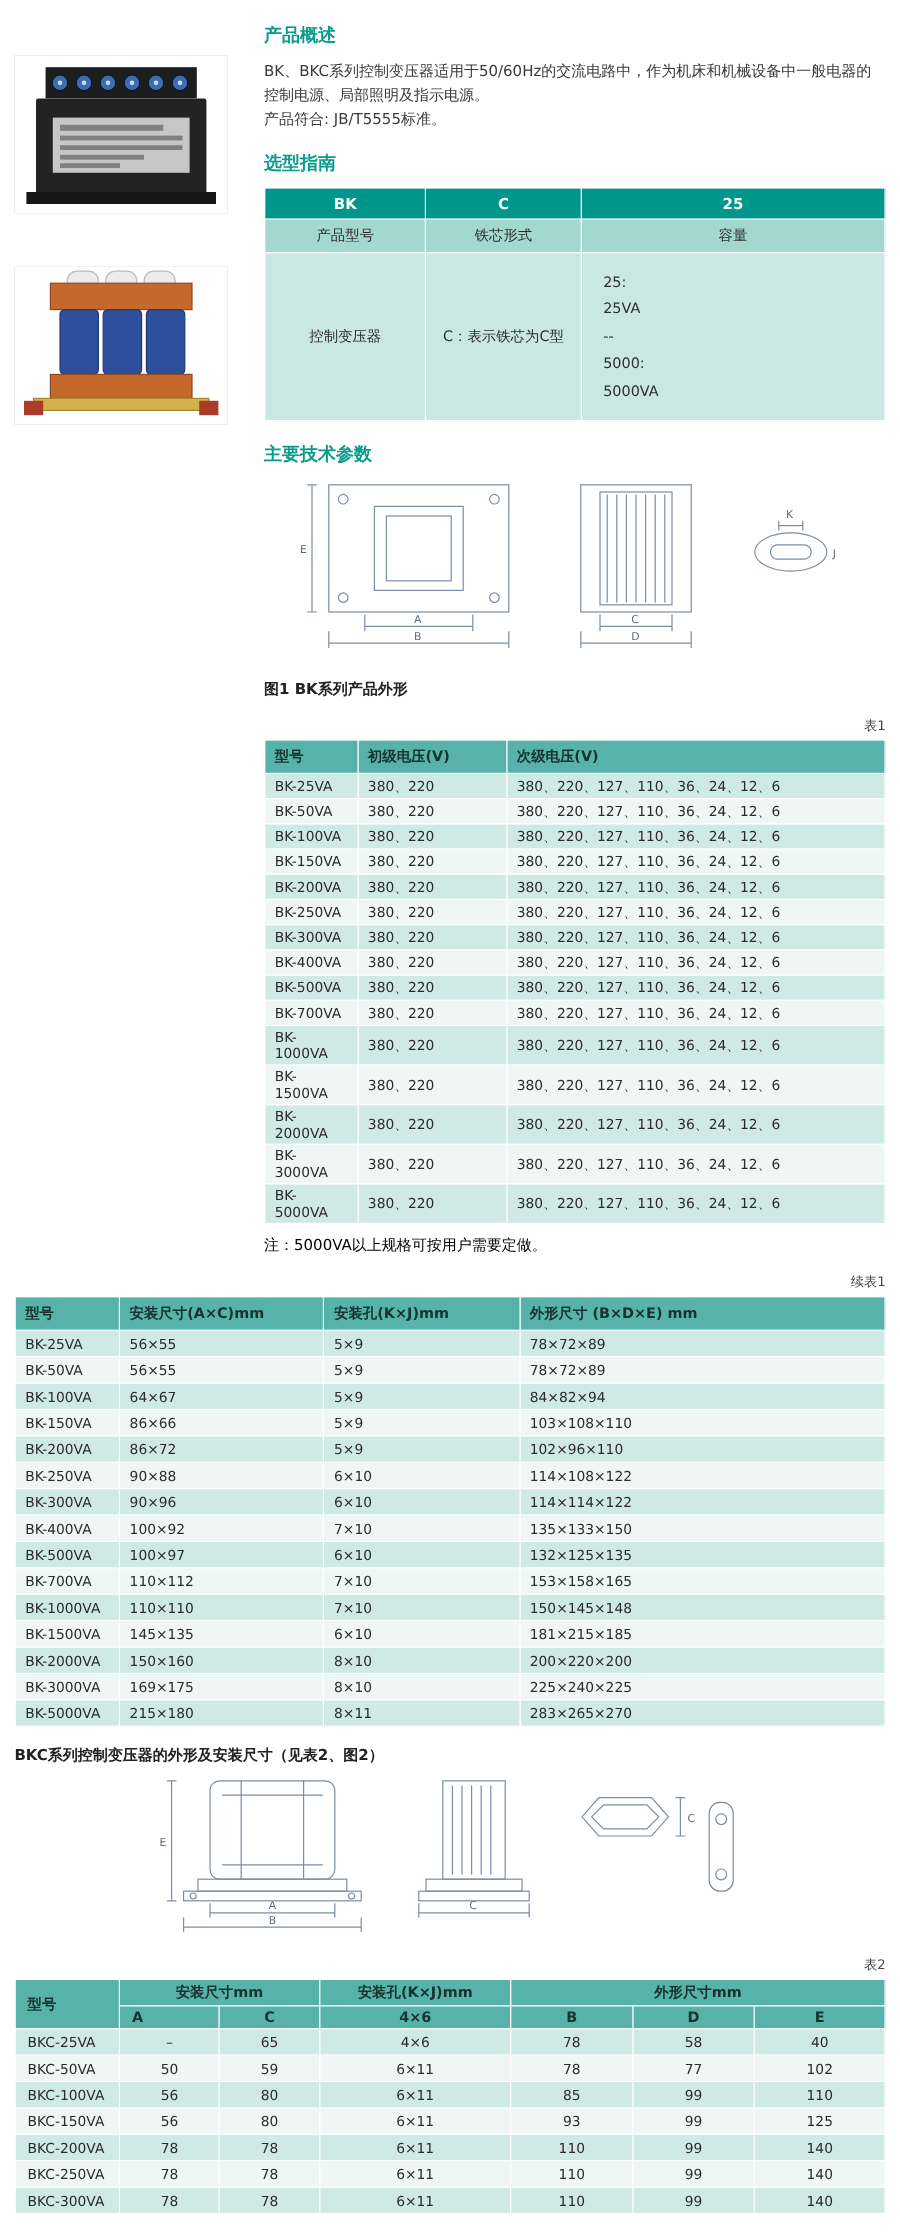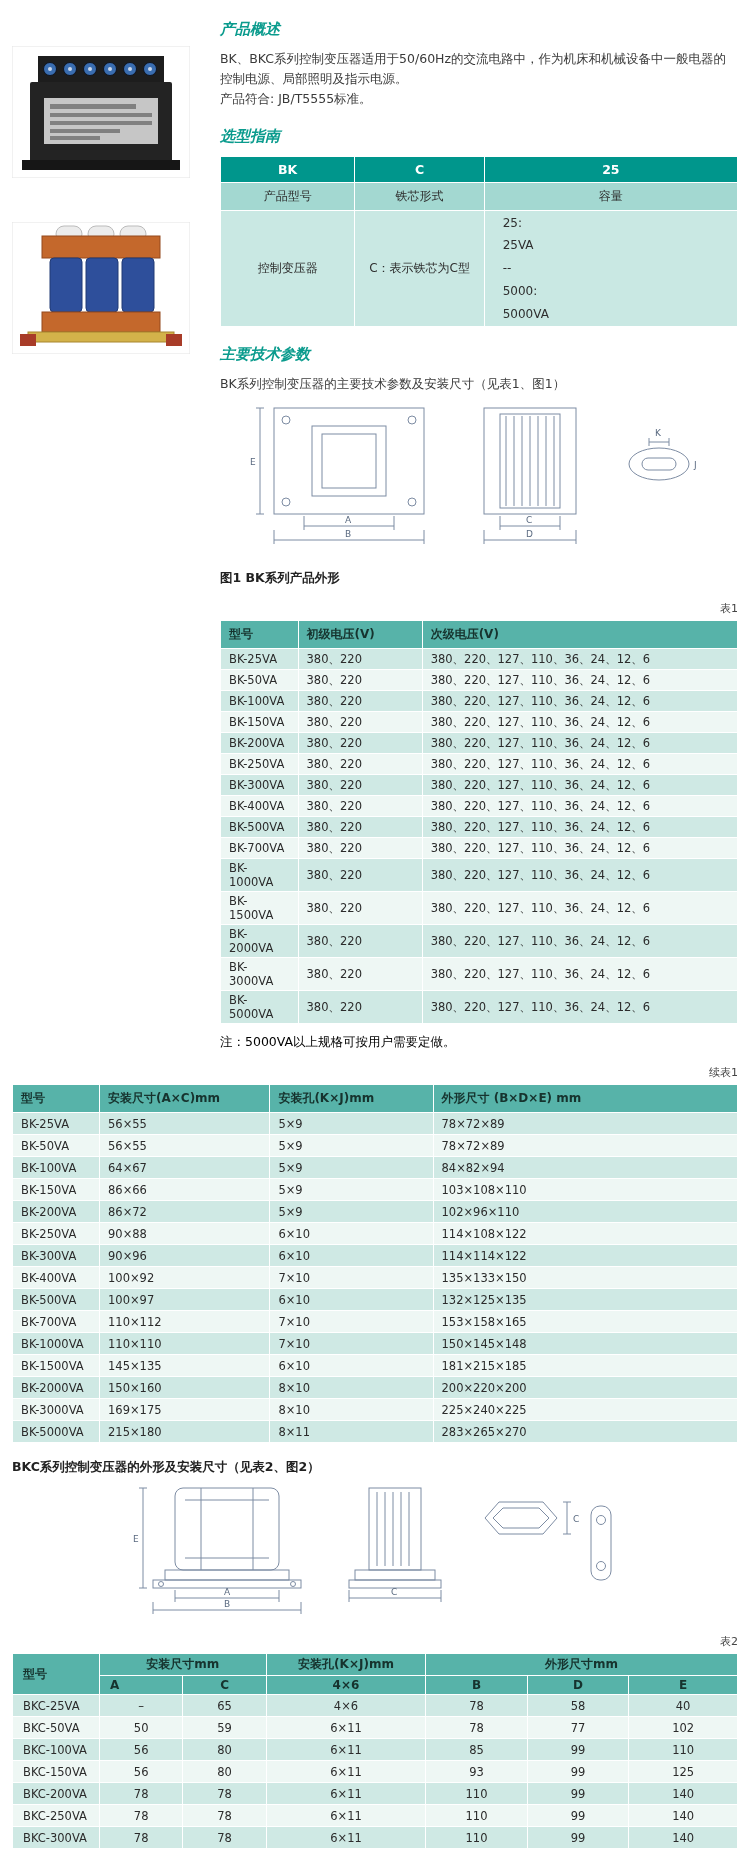--- a/index.html
+++ b/index.html
@@ -7,33 +7,33 @@
   .page {
     width:750px; height:1866px; margin:0 auto; background:#ffffff;
     padding:12px 12px 0 12px; overflow:hidden;
     font-family:"DejaVu Sans","Liberation Sans",sans-serif; color:#333;
   }
   .top { display:flex; gap:26px; }
   .photos { flex:0 0 182px; display:flex; flex-direction:column; gap:40px; padding-top:34px; }
   .photo { width:178px; }
   .right-col { flex:1; min-width:0; padding-top:2px; }
 
-  h2.sec { color:#0a9b8d; font-size:15px; font-weight:bold; margin:6px 0 10px;font-style:italic; }
+  h2.sec { color:#0a9b8d; font-size:15px; font-weight:bold; margin:6px 0 10px; }
   h2.sec.mt { margin-top:18px; }
   p.txt { font-size:12.5px; line-height:1.6; color:#3a3a3a; }
 
   table { border-collapse:collapse; width:100%; }
   th, td { border:1px solid #ffffff; font-size:12px; }
 
   
   .sel-table { margin-top:6px; }
   .sel-table th { height:26px; background:#00968c; color:#ffffff; font-weight:bold; text-align:center; font-size:12.5px; }
   .sel-table td { text-align:center; color:#2e2e2e; vertical-align:middle; }
   .sel-table .r1 td { background:#a3d8d1; height:28px; }
-  .sel-table .r2 td { background:#c9e8e3; height:116px; }
+  .sel-table .r2 td { background:#c9e8e3; height:140px; }
   .sel-table .cap { text-align:left; padding-left:18px; white-space:pre-line; line-height:1.9; }
 
   
   .data-table thead th { background:#57b3a9; color:#16332e; font-weight:bold; text-align:left; padding:5px 8px; font-size:12px; height:24px; }
   .data-table td { padding:2px 8px; height:21px; color:#2b2b2b; font-size:11.5px; text-align:left; }
   .data-table tbody tr:nth-child(odd) td { background:#cfe9e4; }
   .data-table tbody tr:nth-child(even) td { background:#eef7f4; }
   .cont td { height:22px; }
 
   .t2 thead th { text-align:center; height:19px; padding:2px 6px; }
@@ -140,21 +140,20 @@
             <td class="cap">25:
 25VA
 --
 5000:
 5000VA</td>
           </tr>
         </tbody>
       </table>
 
       <h2 class="sec mt">主要技术参数</h2>
-      <p class="txt">BK系列控制变压器的主要技术参数及安装尺寸（见表1、图1）</p>
 
       <div class="fig">
         <svg width="470" height="148" viewBox="0 0 470 148">
           <g stroke="#7d8ca3" fill="none" stroke-width="1">
 
             <g>
               <rect x="30" y="6" width="150" height="106"></rect>
               <rect x="68" y="24" width="74" height="70"></rect>
               <rect x="78" y="32" width="54" height="54"></rect>
               <circle cx="42" cy="18" r="4"></circle>

